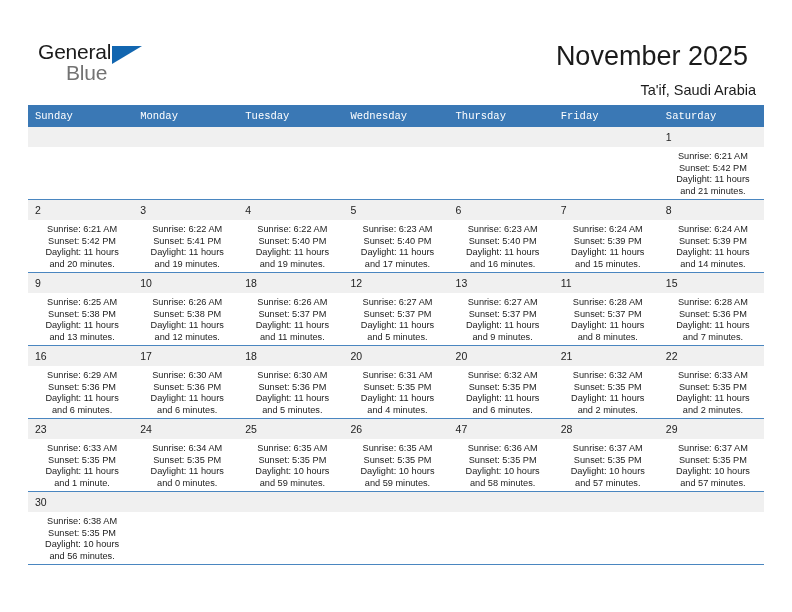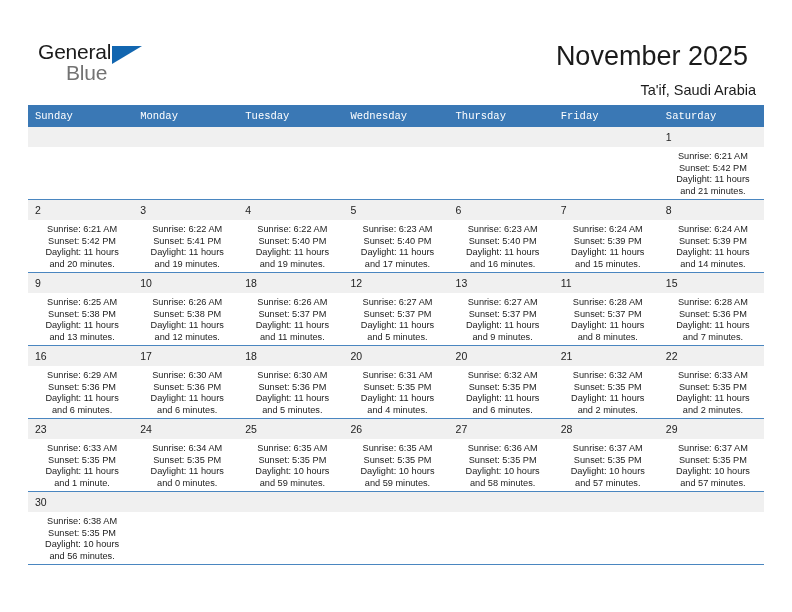--- a/index.html
+++ b/index.html
@@ -427,21 +427,21 @@
           <td>
             <span class="daynum">26</span>
             <div class="details">
               <div>Sunrise: 6:35 AM</div>
               <div>Sunset: 5:35 PM</div>
               <div>Daylight: 10 hours</div>
               <div>and 59 minutes.</div>
             </div>
           </td>
           <td>
-            <span class="daynum">27</span>
+            <span class="daynum">47</span>
             <div class="details">
               <div>Sunrise: 6:36 AM</div>
               <div>Sunset: 5:35 PM</div>
               <div>Daylight: 10 hours</div>
               <div>and 58 minutes.</div>
             </div>
           </td>
           <td>
             <span class="daynum">28</span>
             <div class="details">

